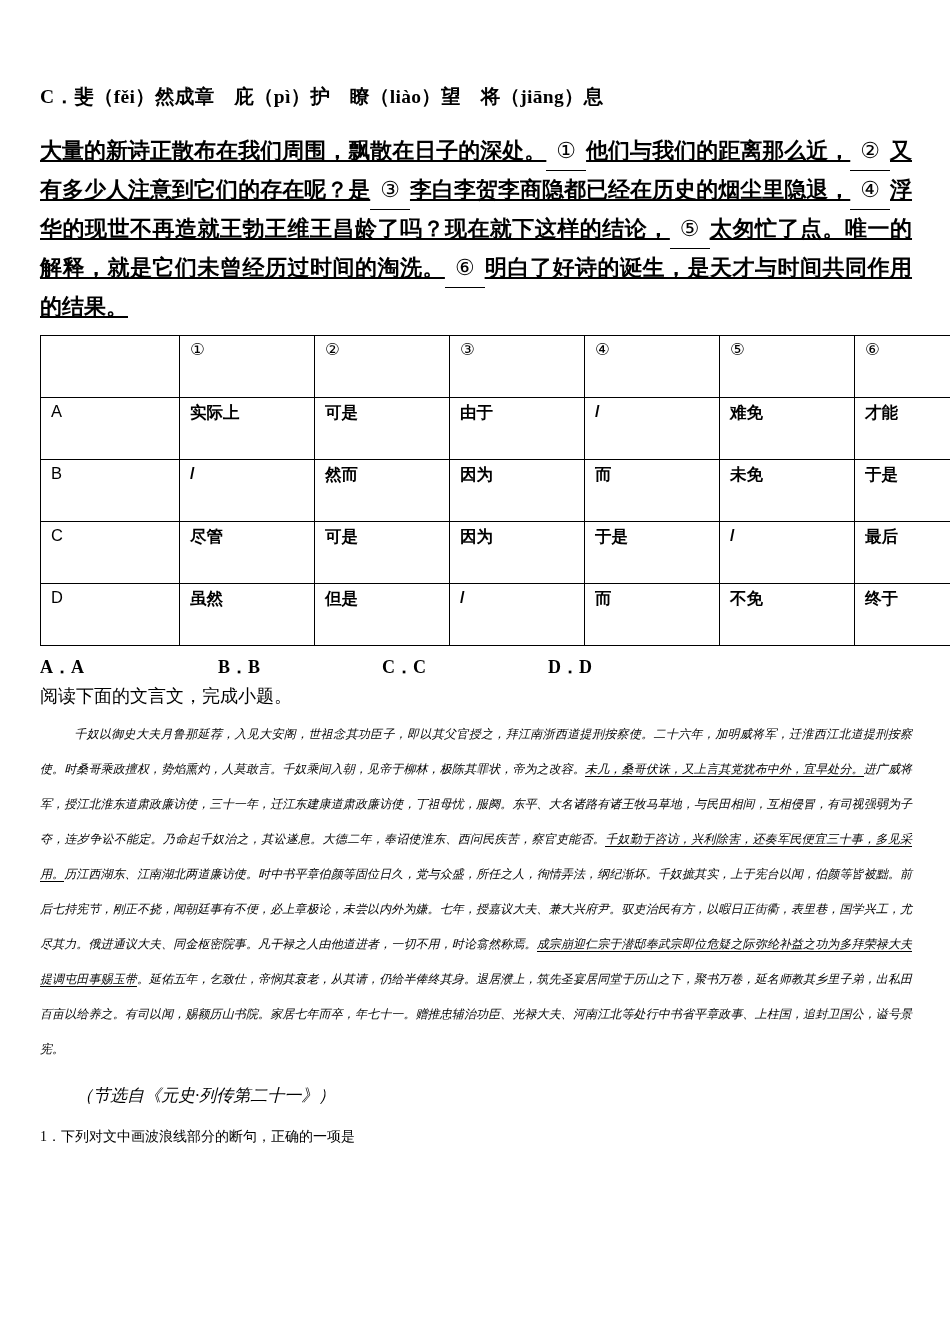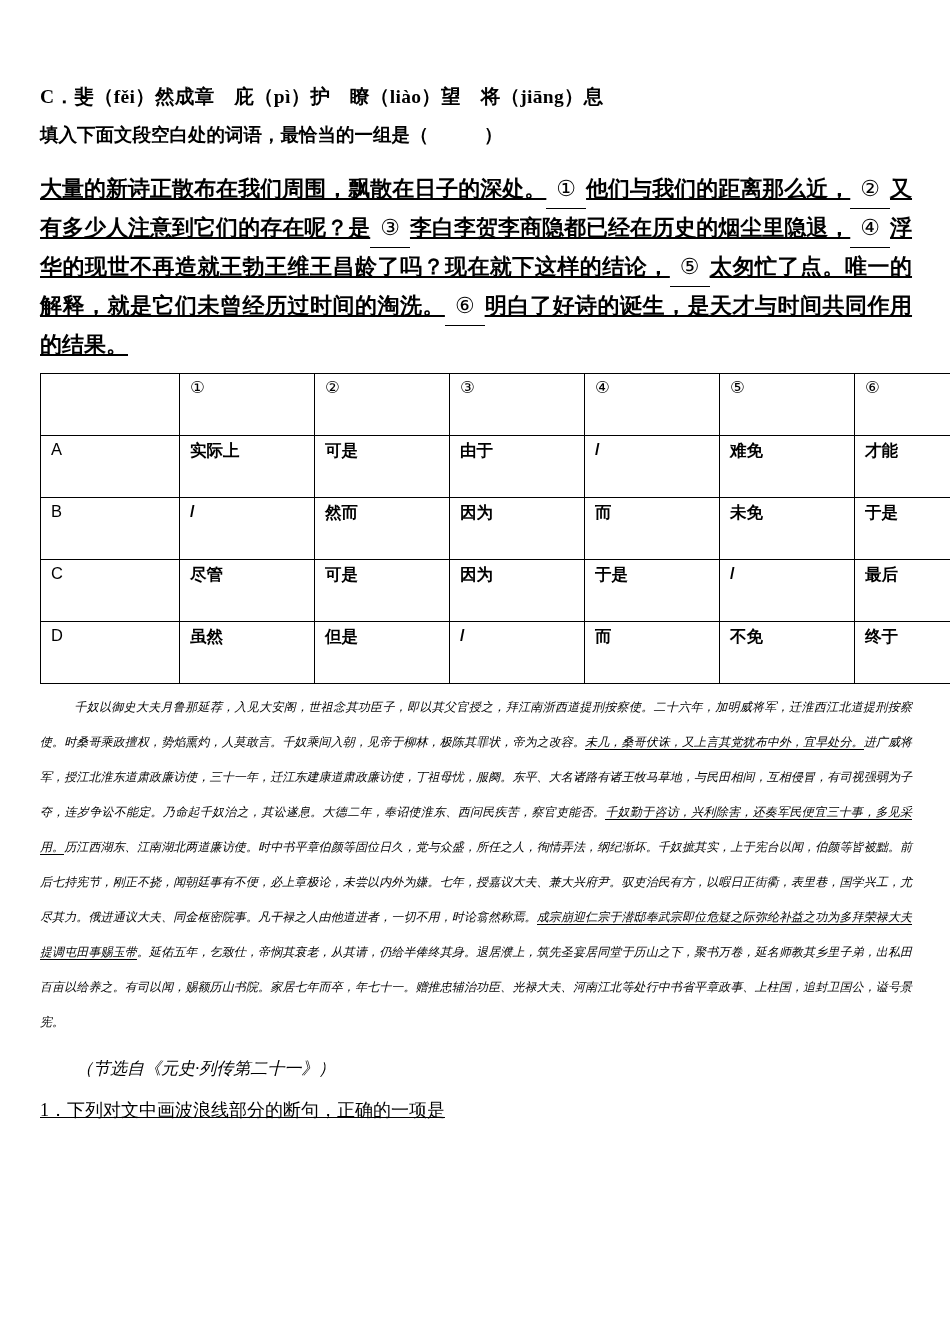--- a/index.html
+++ b/index.html
@@ -134,36 +134,34 @@
   .u { border-bottom: 1.1px solid #000; }
 
   .source {
     font-size: 17px;
     line-height: 34px;
     margin-top: 12px;
     padding-left: 36px;
     font-style: italic;
   }
   .q1 {
-    font-size: 18px;
+    font-size: 14px;
     line-height: 32px;
     margin-top: 8px;
-    text-decoration: underline;
   }
 </style>
 </head>
 <body>
 
 <div class="page">
   <div class="content">
 
     <div class="opt-line">C．斐（fěi）然成章　庇（pì）护　瞭（liào）望　将（jiāng）息</div>
 
 
-    <div class="prompt">填入下面文段空白处的词语，最恰当的一组是（　　　）</div>
 
     <div class="cloze"><span>大量的新诗正散布在我们周围，飘散在日子的深处。</span><span class="blank">①</span><span>他们与我们的距离那么近，</span><span class="blank">②</span><span>又有多少人注意到它们的存在呢？是</span><span class="blank">③</span><span>李白李贺李商隐都已经在历史的烟尘里隐退，</span><span class="blank">④</span><span>浮华的现世不再造就王勃王维王昌龄了吗？现在就下这样的结论，</span><span class="blank">⑤</span><span>太匆忙了点。唯一的解释，就是它们未曾经历过时间的淘洗。</span><span class="blank">⑥</span><span>明白了好诗的诞生，是天才与时间共同作用的结果。</span></div>
 
     <table class="ans-table">
       <tbody>
           <tr class="head">
         <td class="hd col-label"></td>
         <td class="hd col-num">①</td>
         <td class="hd col-num">②</td>
         <td class="hd col-num">③</td>
@@ -203,21 +201,28 @@
         <td>虽然</td>
         <td>但是</td>
         <td>/</td>
         <td>而</td>
         <td>不免</td>
         <td>终于</td>
       </tr>
     </tbody>
       </table>
 
-
+    <div class="choices">
+      <span class="ch0">A．A</span>
+      <span class="ch1">B．B</span>
+      <span class="ch2">C．C</span>
+      <span class="ch3">D．D</span>
+    </div>
+
+    <div class="sec-sub">阅读下面的文言文，完成小题。</div>
 
     <div class="passage"><span class="indent"></span><span>千奴以御史大夫月鲁那延荐，入见大安阁，世祖念其功臣子，即以其父官授之，拜江南浙西道提刑按察使。二十六年，加明威将军，迁淮西江北道提刑按察使。时桑哥乘政擅权，势焰熏灼，人莫敢言。千奴乘间入朝，见帝于柳林，极陈其罪状，帝为之改容。</span><span class="u">未几，桑哥伏诛，又上言其党犹布中外，宜早处分。</span><span>进广威将军，授江北淮东道肃政廉访使，三十一年，迁江东建康道肃政廉访使，丁祖母忧，服阕。东平、大名诸路有诸王牧马草地，与民田相间，互相侵冒，有司视强弱为子夺，连岁争讼不能定。乃命起千奴治之，其讼遂息。大德二年，奉诏使淮东、西问民疾苦，察官吏能否。</span><span class="u">千奴勤于咨访，兴利除害，还奏军民便宜三十事，多见采用。</span><span>历江西湖东、江南湖北两道廉访使。时中书平章伯颜等固位日久，党与众盛，所任之人，徇情弄法，纲纪渐坏。千奴摭其实，上于宪台以闻，伯颜等皆被黜。前后七持宪节，刚正不挠，闻朝廷事有不便，必上章极论，未尝以内外为嫌。七年，授嘉议大夫、兼大兴府尹。驭吏治民有方，以暇日正街衢，表里巷，国学兴工，尤尽其力。俄进通议大夫、同金枢密院事。凡干禄之人由他道进者，一切不用，时论翕然称焉。</span><span class="u">成宗崩迎仁宗于潜邸奉武宗即位危疑之际弥纶补益之功为多拜荣禄大夫提调屯田事赐玉带</span><span>。延佑五年，乞致仕，帝悯其衰老，从其请，仍给半俸终其身。退居濮上，筑先圣宴居同堂于历山之下，聚书万卷，延名师教其乡里子弟，出私田百亩以给养之。有司以闻，赐额历山书院。家居七年而卒，年七十一。赠推忠辅治功臣、光禄大夫、河南江北等处行中书省平章政事、上柱国，追封卫国公，谥号景宪。</span></div>
 
     <div class="source">（节选自《元史·列传第二十一》）</div>
 
     <div class="q1">1．下列对文中画波浪线部分的断句，正确的一项是</div>
 
   </div>
 </div>
 

